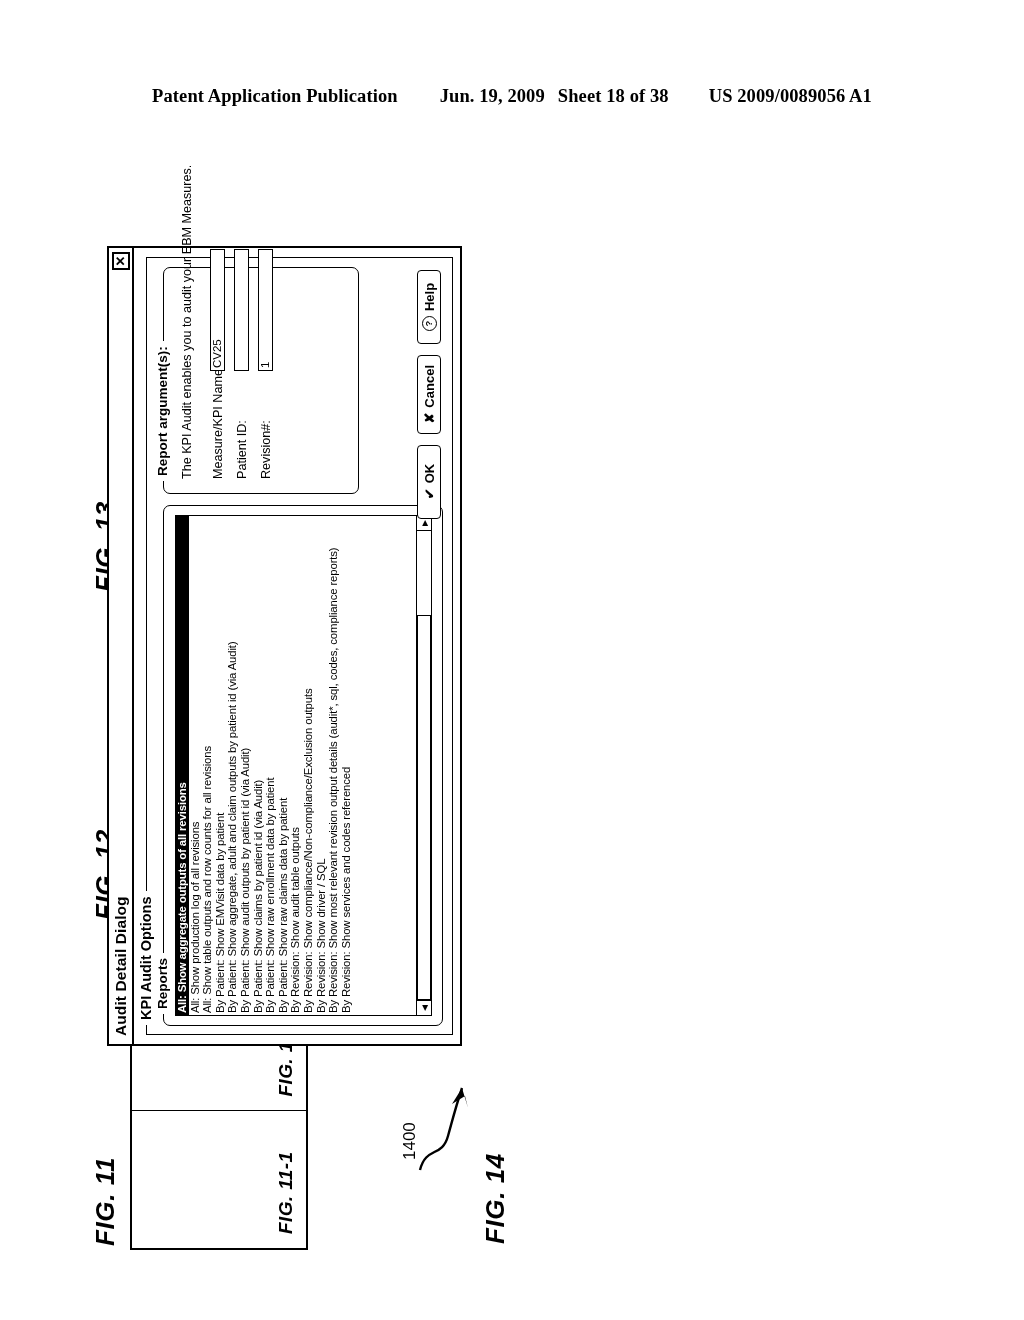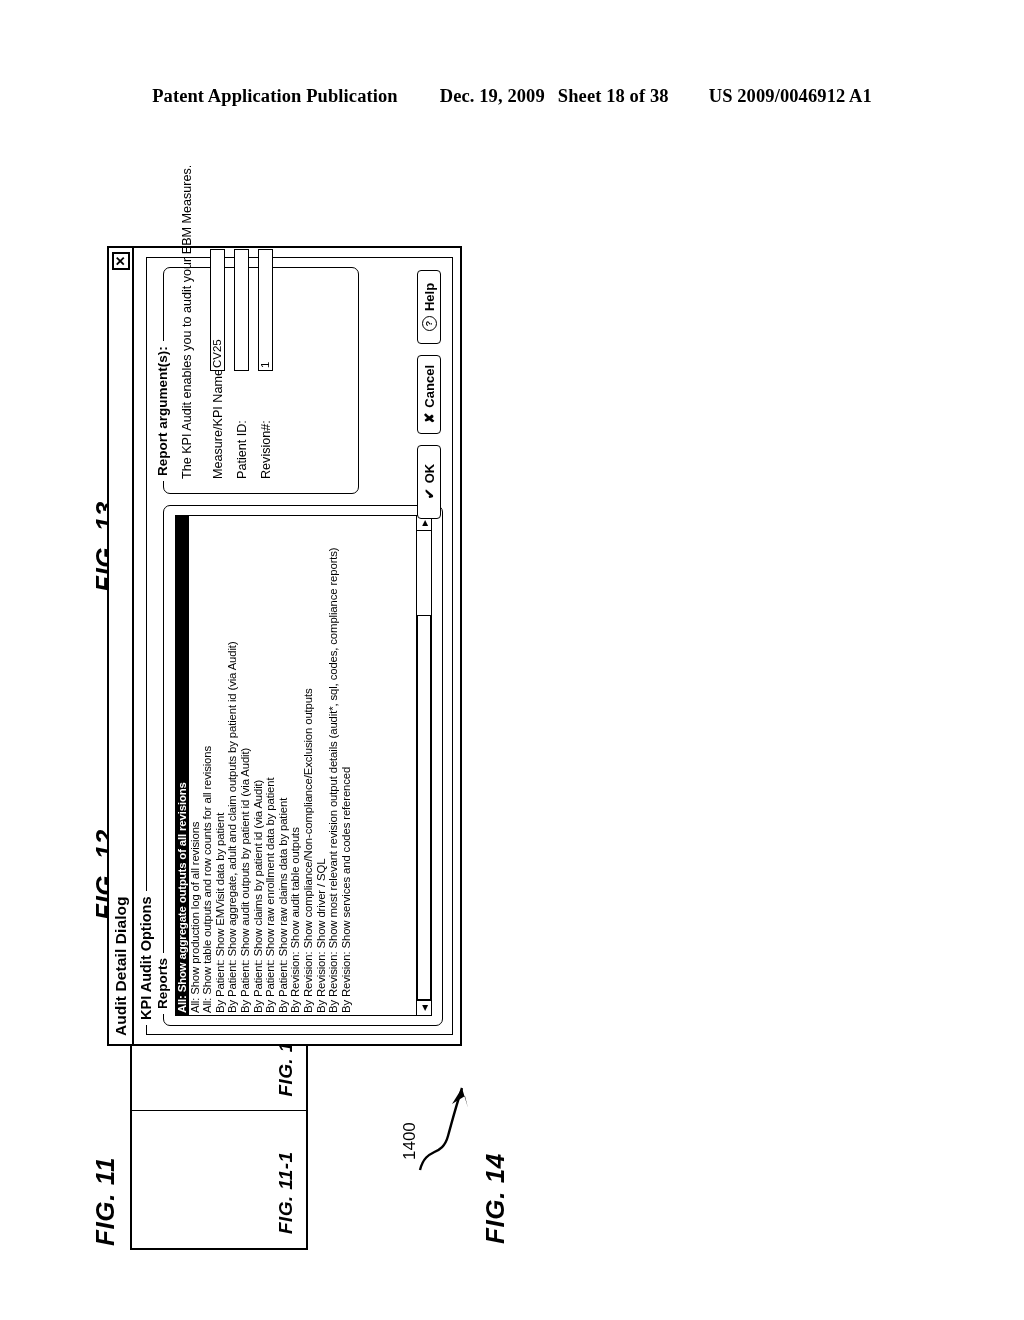--- a/index.html
+++ b/index.html
@@ -116,25 +116,25 @@
   .qmark{display:inline-flex;align-items:center;justify-content:center;
       width:13px;height:13px;border:1.4px solid #000;border-radius:50%;
       font-size:9.5px;font-weight:bold;line-height:1;}
 </style>
 </head>
 <body>
 
 <div class="pat-header">
   <span class="seg">Patent Application Publication</span>
   <span class="gap-a"></span>
-  <span class="seg">Dec. 19, 2009</span>
+  <span class="seg">Jun. 19, 2009</span>
   <span class="gap-b"></span>
   <span class="seg">Sheet 18 of 38</span>
   <span class="gap-c"></span>
-  <span class="seg">US 2009/0046912 A1</span>
+  <span class="seg">US 2009/0089056 A1</span>
 </div>
 
 <div id="rot-stage">
  <div id="land">
 
   <div class="figgroup">
     <div class="figtitle" style="left:22px;top:8px;">FIG. 11</div>
     <div class="figbox" style="left:18px;top:48px;width:278px;height:178px;">
       <div class="figcell">
             <span>FIG. 11-1</span>

